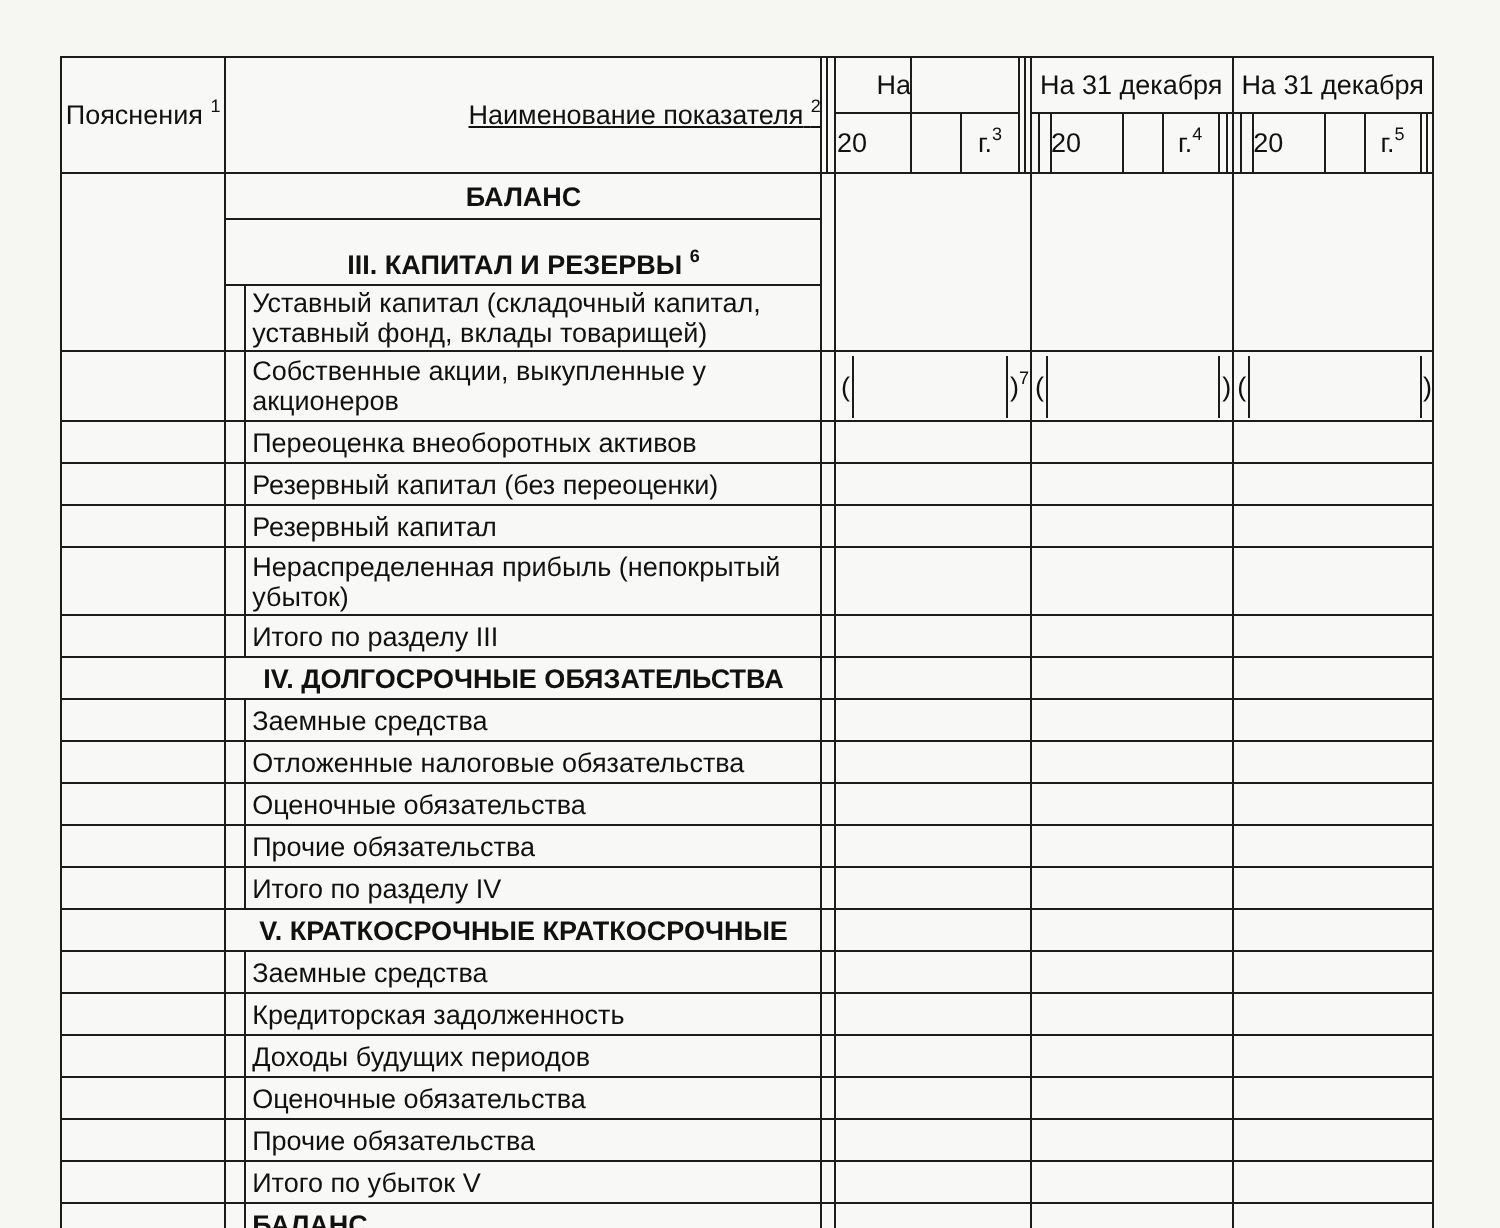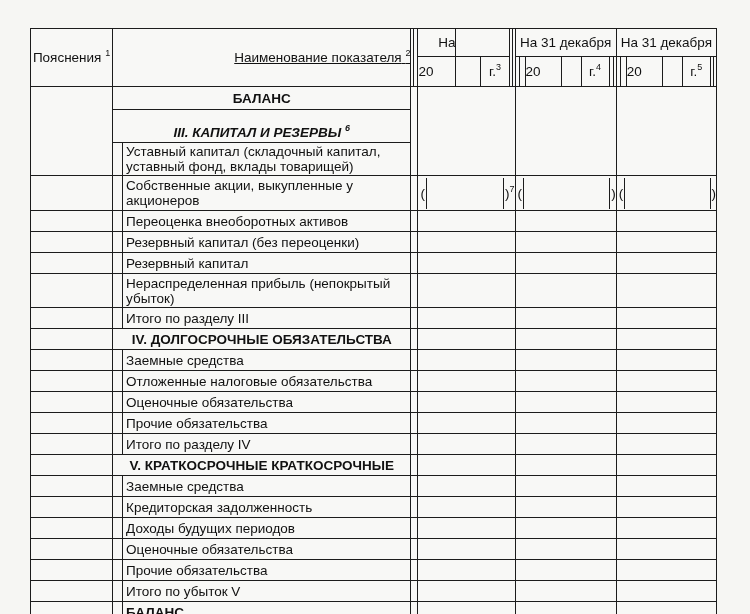--- a/index.html
+++ b/index.html
@@ -33,21 +33,21 @@
   
   .hc{text-align:center;}
   .hname{text-align:right;text-decoration:underline;}
   .hna{text-align:right;padding-left:4px;}
   .y20{padding-right:3px;}
   .yg{text-align:center;white-space:nowrap;}
   sup{font-size:9px;line-height:0;position:relative;top:-1px;}
   
   .name{text-align:left;padding:1px 8px 1px 3px;margin-left:44px;}
   .sec{text-align:center;font-weight:bold;padding:1px 2px;}
-  .secb{vertical-align:bottom;padding-bottom:2px;font-style:italic;}
+  .secb{vertical-align:bottom;padding-bottom:2px;}
   .bal{font-weight:bold;text-align:left;padding:1px 3px;}
   .v{background:#f8f8f6;}
   
   .pwrap{display:flex;align-items:center;height:31px;}
   .pwrap .po{padding:0 1px 0 2px;}
   .pwrap .pc{padding:0 0 0 1px;}
   .pwrap .pbox{flex:1;align-self:stretch;border-left:1px solid #1c1c1c;border-right:1px solid #1c1c1c;}
   .pwrap sup{top:-4px;}
 </style>
 </head>

